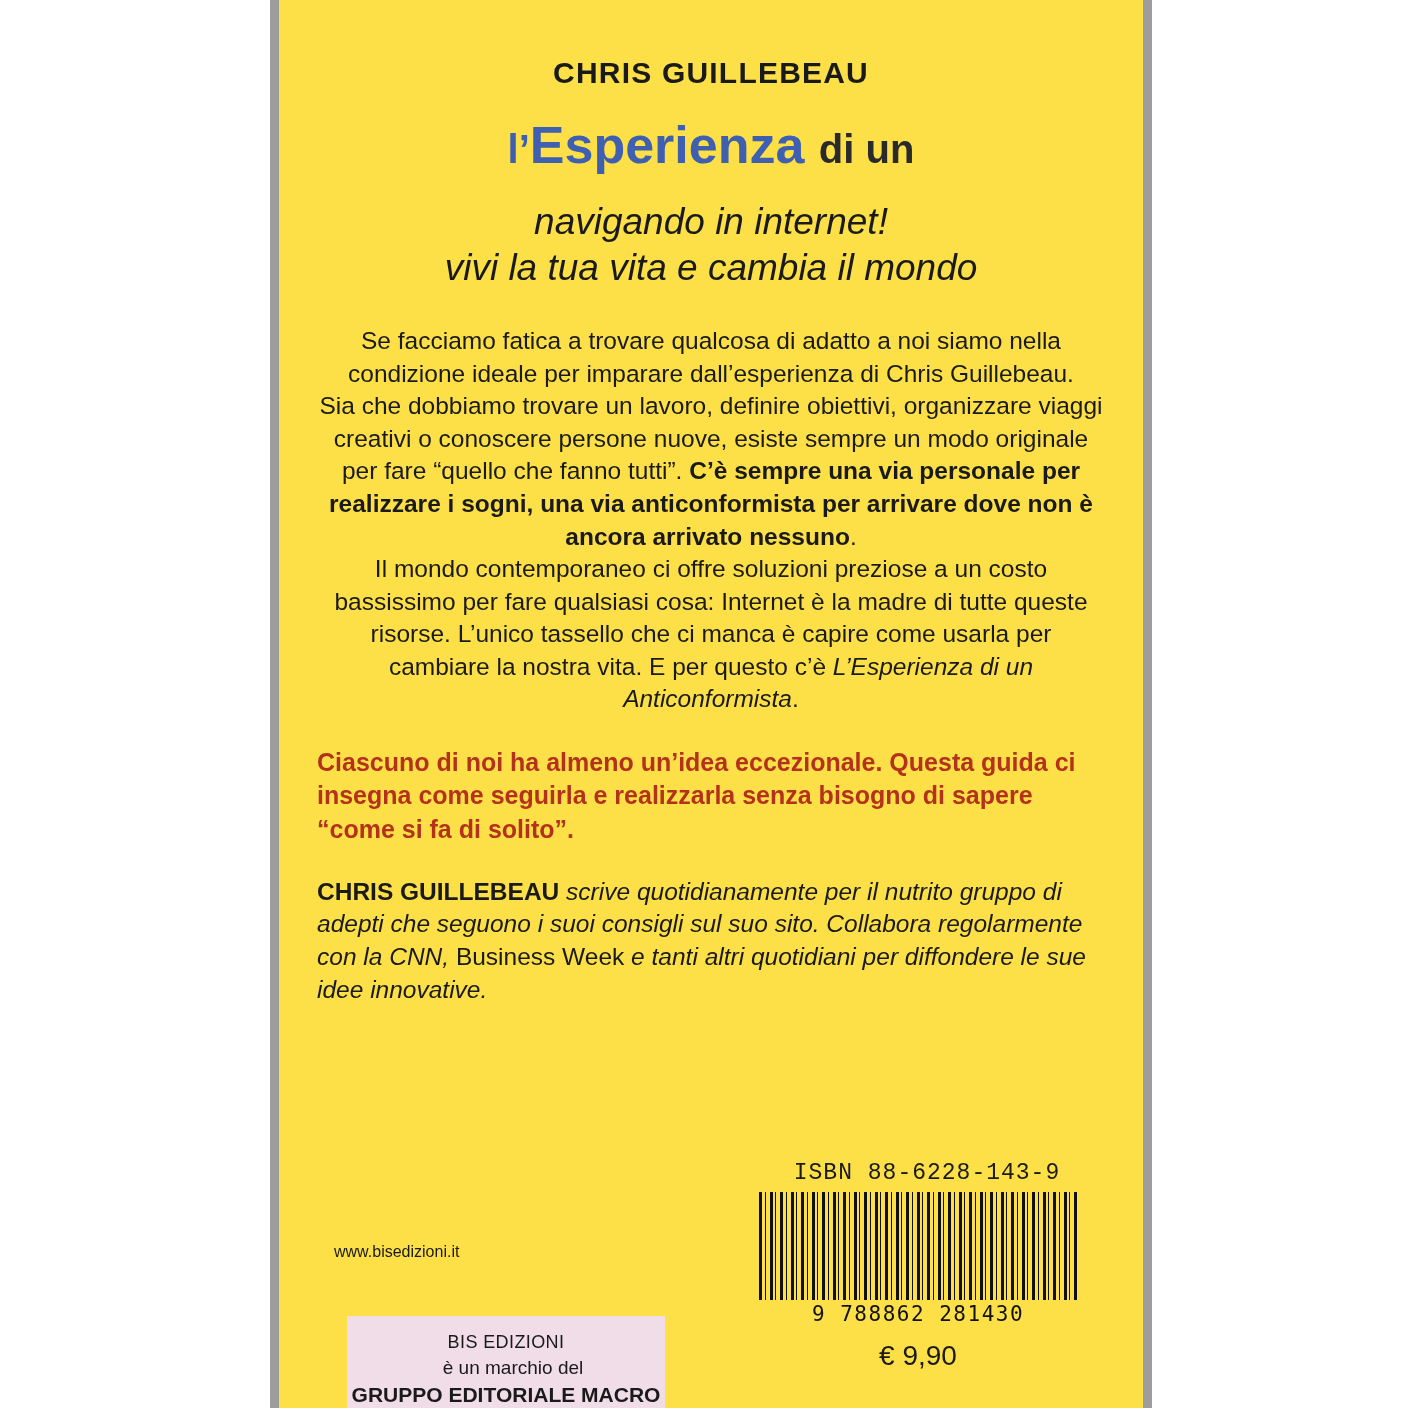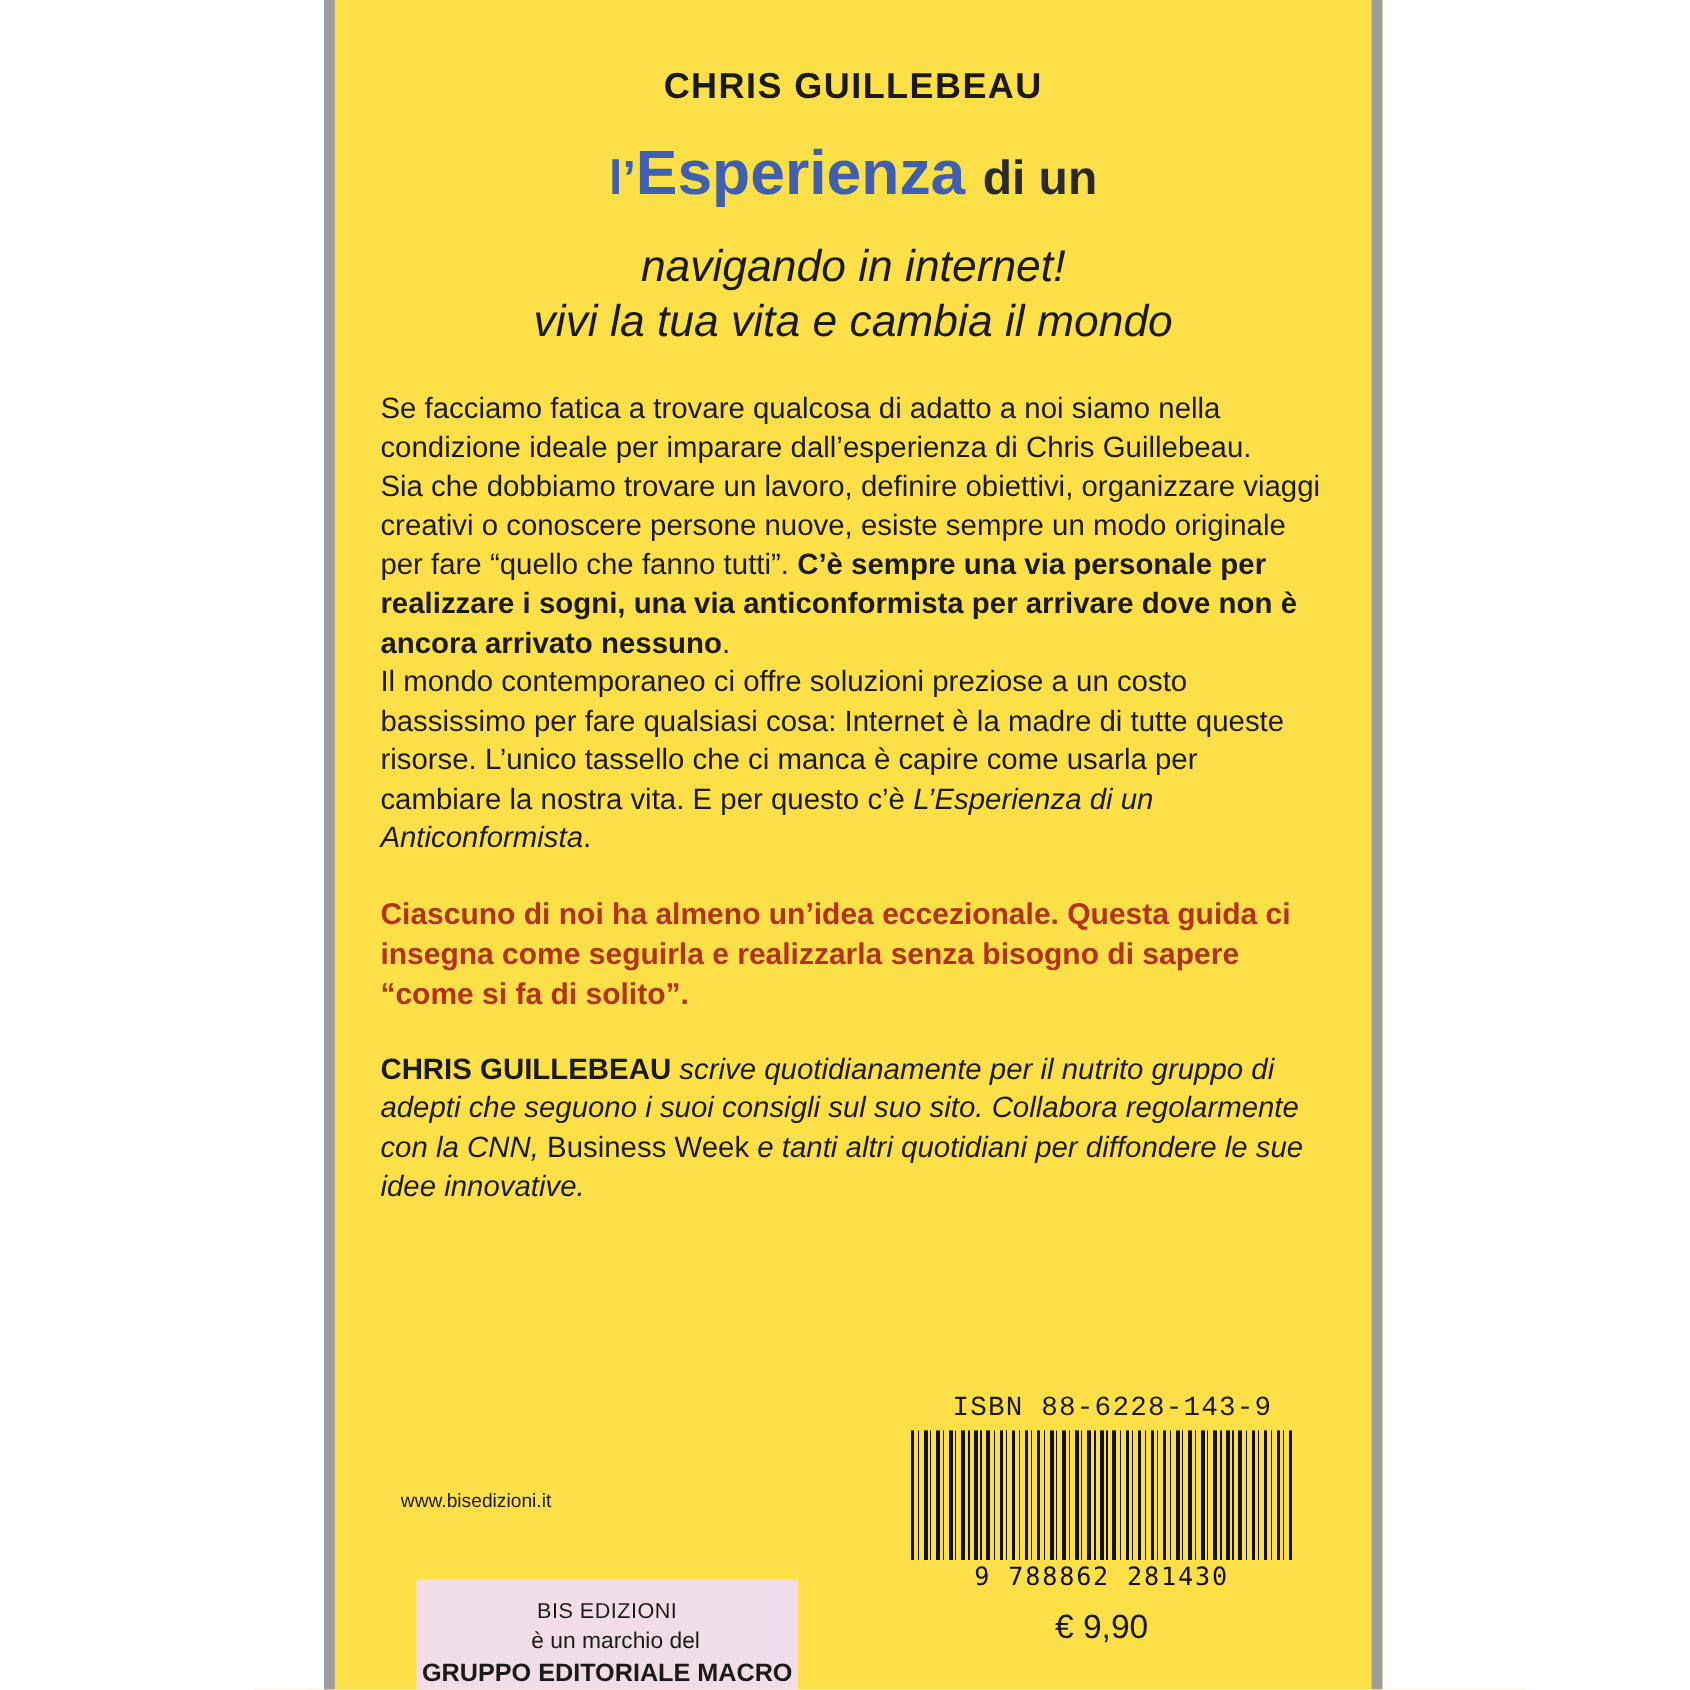--- a/index.html
+++ b/index.html
@@ -91,21 +91,21 @@
     line-height: 1.25;
   }
 
   .body-text {
     margin-top: 34px;
     font-size: 24.5px;
     line-height: 1.33;
     color: #1a1a1a;
     text-align: left;
   }
-  .body-text p { margin: 0; }
+  .body-text p { margin: 0; text-align: center; }
   .body-text .bold { font-weight: 700; }
   .body-text .ital { font-style: italic; }
 
   .highlight {
     margin-top: 30px;
     font-size: 25px;
     font-weight: 700;
     color: #b4321c;
     line-height: 1.33;
   }

